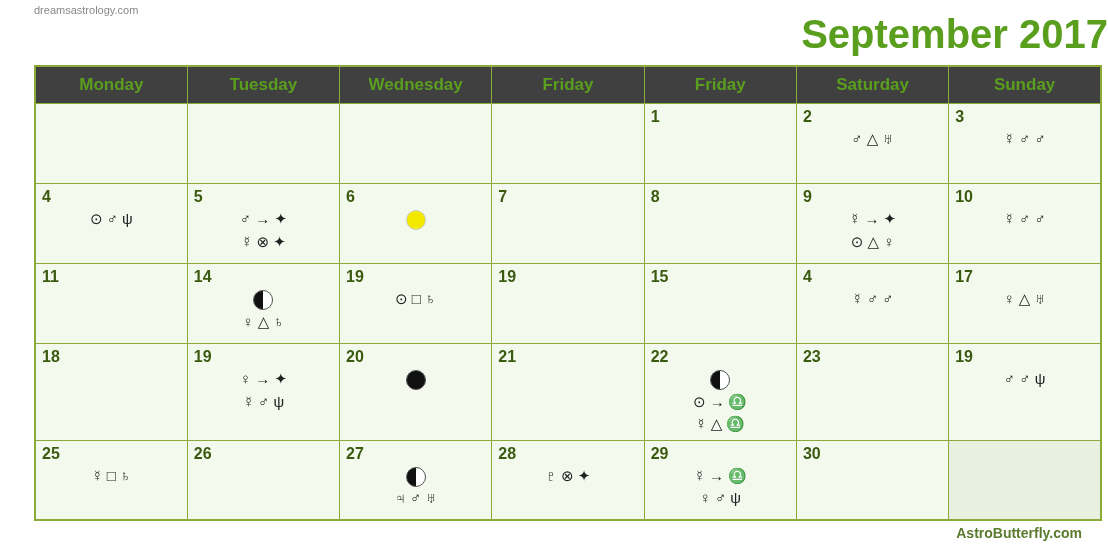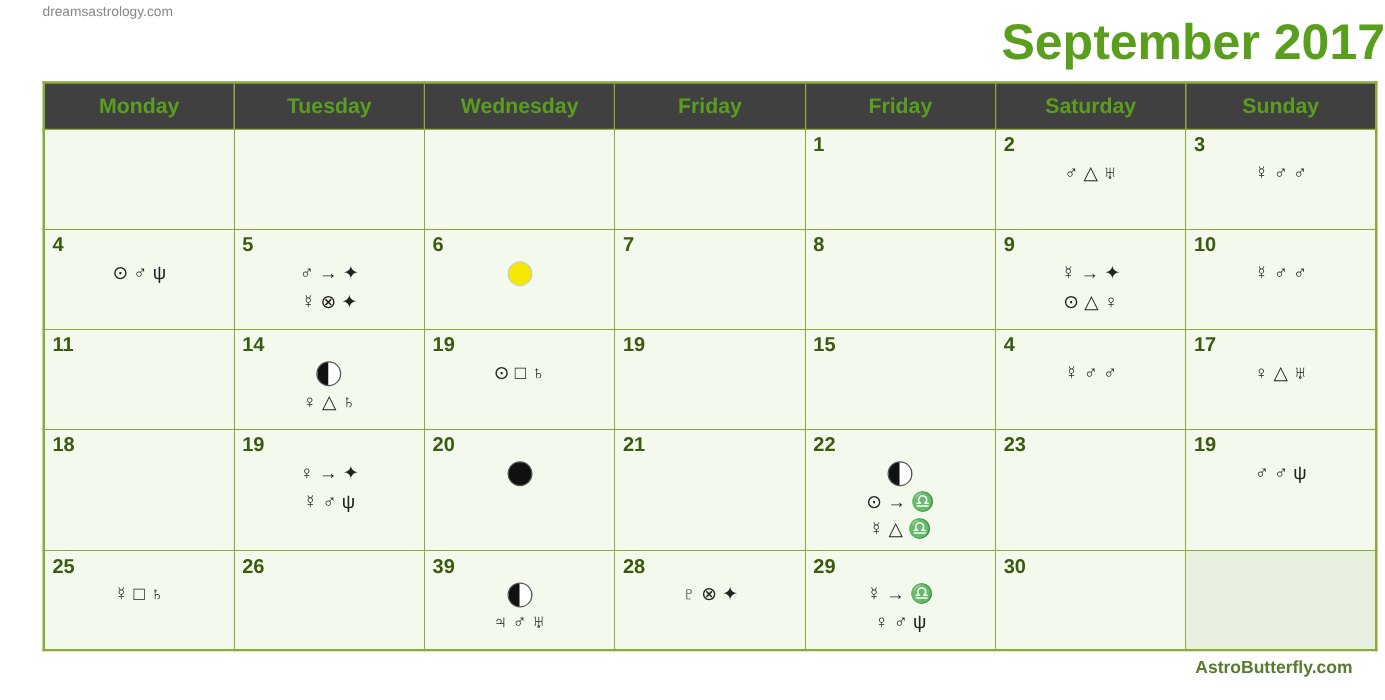--- a/index.html
+++ b/index.html
@@ -247,21 +247,21 @@
 
         <tr>
           <td>
             <span class="day-num">25</span>
             <div class="day-content">☿ □ ♄</div>
           </td>
           <td>
             <span class="day-num">26</span>
           </td>
           <td>
-            <span class="day-num">39</span>
+            <span class="day-num">27</span>
             <div class="day-content">
               <span class="last-quarter"></span><br>
               ♃ ♂ ♅
             </div>
           </td>
           <td>
             <span class="day-num">28</span>
             <div class="day-content">♇ ⊗ ✦</div>
           </td>
           <td>

